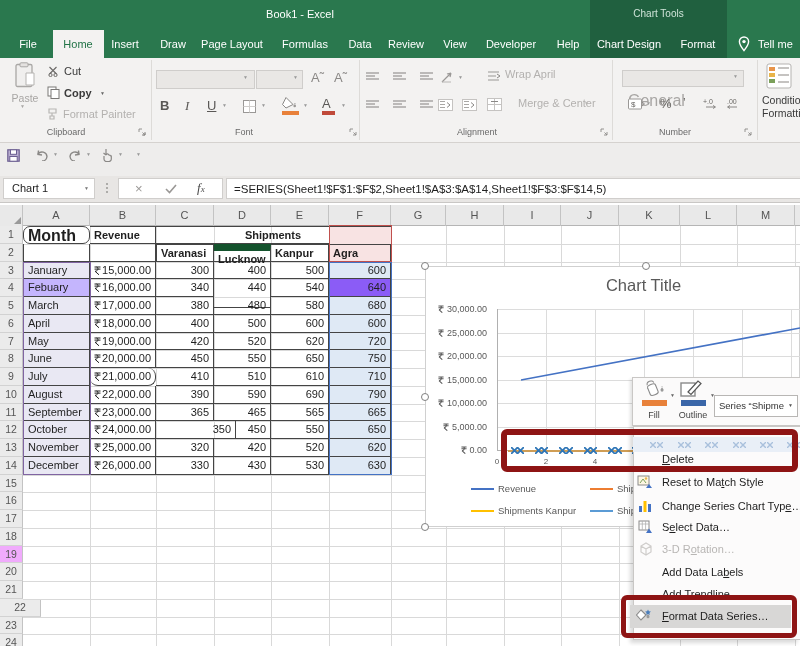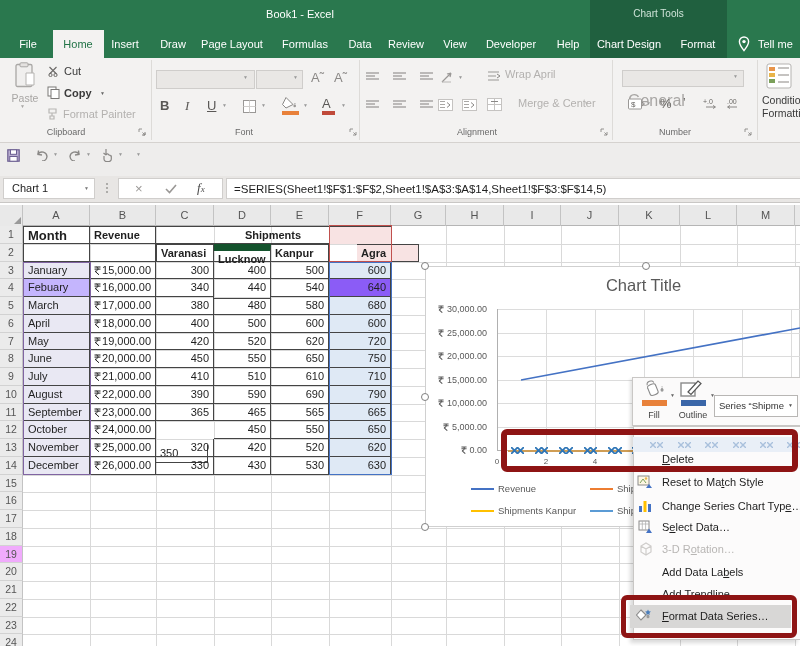--- a/index.html
+++ b/index.html
@@ -36,21 +36,21 @@
 <div class="t" style="left:0px;top:421.25px;width:23px;height:17.75px;border-right:1px solid #c3c3c3;border-bottom:1px solid #d2d2d2;background:#ebebeb;color:#555;font-size:10.5px;text-align:center;line-height:17.7px;">12</div>
 <div class="t" style="left:0px;top:439.0px;width:23px;height:17.75px;border-right:1px solid #c3c3c3;border-bottom:1px solid #d2d2d2;background:#ebebeb;color:#555;font-size:10.5px;text-align:center;line-height:17.7px;">13</div>
 <div class="t" style="left:0px;top:456.75px;width:23px;height:17.75px;border-right:1px solid #c3c3c3;border-bottom:1px solid #d2d2d2;background:#ebebeb;color:#555;font-size:10.5px;text-align:center;line-height:17.7px;">14</div>
 <div class="t" style="left:0px;top:474.5px;width:23px;height:17.75px;border-right:1px solid #c3c3c3;border-bottom:1px solid #d2d2d2;background:#ebebeb;color:#555;font-size:10.5px;text-align:center;line-height:17.7px;">15</div>
 <div class="t" style="left:0px;top:492.25px;width:23px;height:17.75px;border-right:1px solid #c3c3c3;border-bottom:1px solid #d2d2d2;background:#ebebeb;color:#555;font-size:10.5px;text-align:center;line-height:17.7px;">16</div>
 <div class="t" style="left:0px;top:510.0px;width:23px;height:17.75px;border-right:1px solid #c3c3c3;border-bottom:1px solid #d2d2d2;background:#ebebeb;color:#555;font-size:10.5px;text-align:center;line-height:17.7px;">17</div>
 <div class="t" style="left:0px;top:527.75px;width:23px;height:17.75px;border-right:1px solid #c3c3c3;border-bottom:1px solid #d2d2d2;background:#ebebeb;color:#555;font-size:10.5px;text-align:center;line-height:17.7px;">18</div>
 <div class="t" style="left:0px;top:545.5px;width:23px;height:17.75px;border-right:1px solid #c3c3c3;border-bottom:1px solid #d2d2d2;background:#f0abfc;color:#555;font-size:10.5px;text-align:center;line-height:17.7px;">19</div>
 <div class="t" style="left:0px;top:563.25px;width:23px;height:17.75px;border-right:1px solid #c3c3c3;border-bottom:1px solid #d2d2d2;background:#ebebeb;color:#555;font-size:10.5px;text-align:center;line-height:17.7px;">20</div>
 <div class="t" style="left:0px;top:581.0px;width:23px;height:17.75px;border-right:1px solid #c3c3c3;border-bottom:1px solid #d2d2d2;background:#ebebeb;color:#555;font-size:10.5px;text-align:center;line-height:17.7px;">21</div>
-<div class="t" style="left:0px;top:598.75px;width:23px;height:17.75px;border-right:1px solid #c3c3c3;border-bottom:1px solid #d2d2d2;background:#ebebeb;color:#555;font-size:10.5px;text-align:center;line-height:17.7px;">22</div>
+<div class="t" style="left:0px;top:598.75px;width:41px;height:17.75px;border-right:1px solid #c3c3c3;border-bottom:1px solid #d2d2d2;background:#ebebeb;color:#555;font-size:10.5px;text-align:center;line-height:17.7px;">22</div>
 <div class="t" style="left:0px;top:616.5px;width:23px;height:17.75px;border-right:1px solid #c3c3c3;border-bottom:1px solid #d2d2d2;background:#ebebeb;color:#555;font-size:10.5px;text-align:center;line-height:17.7px;">23</div>
 <div class="t" style="left:0px;top:634.25px;width:23px;height:17.75px;border-right:1px solid #c3c3c3;border-bottom:1px solid #d2d2d2;background:#ebebeb;color:#555;font-size:10.5px;text-align:center;line-height:17.7px;">24</div>
 <div style="left:90px;top:226px;width:1px;height:420px;background:#d9d9d9;"></div>
 <div style="left:156px;top:226px;width:1px;height:420px;background:#d9d9d9;"></div>
 <div style="left:214px;top:226px;width:1px;height:420px;background:#d9d9d9;"></div>
 <div style="left:271px;top:226px;width:1px;height:420px;background:#d9d9d9;"></div>
 <div style="left:329px;top:226px;width:1px;height:420px;background:#d9d9d9;"></div>
 <div style="left:391px;top:226px;width:1px;height:420px;background:#d9d9d9;"></div>
 <div style="left:446px;top:226px;width:1px;height:420px;background:#d9d9d9;"></div>
 <div style="left:504px;top:226px;width:1px;height:420px;background:#d9d9d9;"></div>
@@ -76,50 +76,50 @@
 <div style="left:23px;top:492.25px;width:777px;height:1px;background:#d9d9d9;"></div>
 <div style="left:23px;top:510.0px;width:777px;height:1px;background:#d9d9d9;"></div>
 <div style="left:23px;top:527.75px;width:777px;height:1px;background:#d9d9d9;"></div>
 <div style="left:23px;top:545.5px;width:777px;height:1px;background:#d9d9d9;"></div>
 <div style="left:23px;top:563.25px;width:777px;height:1px;background:#d9d9d9;"></div>
 <div style="left:23px;top:581.0px;width:777px;height:1px;background:#d9d9d9;"></div>
 <div style="left:23px;top:598.75px;width:777px;height:1px;background:#d9d9d9;"></div>
 <div style="left:23px;top:616.5px;width:777px;height:1px;background:#d9d9d9;"></div>
 <div style="left:23px;top:634.25px;width:777px;height:1px;background:#d9d9d9;"></div>
 
-<div class="t" style="left:23px;top:226.0px;width:67px;height:17.75px;font-size:13px;line-height:17.75px;color:#1f1f1f;border-right:1px solid #444;border-bottom:1px solid #444;border-top:1px solid #444;border-left:1px solid #444;font-weight:bold;text-align:left;padding:0 4px;">Month</div>
+<div class="t" style="left:23px;top:226.0px;width:67px;height:17.75px;font-size:16px;line-height:17.75px;color:#1f1f1f;border-right:1px solid #444;border-bottom:1px solid #444;border-top:1px solid #444;border-left:1px solid #444;font-weight:bold;text-align:left;padding:0 4px;border-radius:7px;">Month</div>
 <div class="t" style="left:90px;top:226.0px;width:66px;height:17.75px;font-size:11px;line-height:17.75px;color:#1f1f1f;border-right:1px solid #444;border-bottom:1px solid #444;border-top:1px solid #444;font-weight:bold;text-align:left;padding:0 4px;">Revenue</div>
 <div class="t" style="left:156px;top:226.0px;width:235px;height:17.75px;font-size:11px;line-height:17.75px;color:#1f1f1f;border-right:1px solid #444;border-bottom:1px solid #444;border-top:1px solid #444;font-weight:bold;text-align:center;padding:0 4px;">Shipments</div>
 <div style="left:330px;top:227.0px;width:61px;height:16.75px;background:#f8e3e3;"></div>
 <div class="t" style="left:23px;top:243.75px;width:67px;height:17.75px;font-size:11px;line-height:17.75px;color:#1f1f1f;border-right:1px solid #444;border-bottom:1px solid #444;border-left:1px solid #444;text-align:left;padding:0 4px;"></div>
 <div class="t" style="left:90px;top:243.75px;width:66px;height:17.75px;font-size:11px;line-height:17.75px;color:#1f1f1f;border-right:1px solid #444;border-bottom:1px solid #444;text-align:left;padding:0 4px;"></div>
 <div class="t" style="left:156px;top:243.75px;width:58px;height:17.75px;font-size:11px;line-height:17.75px;color:#1f1f1f;border-right:1px solid #444;border-bottom:1px solid #444;border-top:1px solid #444;border-left:1px solid #444;font-weight:bold;text-align:left;padding:0 4px;">Varanasi</div>
 <div class="t" style="left:214px;top:243.75px;width:57px;height:17.75px;font-size:11px;line-height:17.75px;color:#1f1f1f;border-right:1px solid #444;border-bottom:1px solid #444;border-top:7px solid #14532d;font-weight:bold;text-align:left;padding:0 4px;">Lucknow</div>
 <div class="t" style="left:271px;top:243.75px;width:58px;height:17.75px;font-size:11px;line-height:17.75px;color:#1f1f1f;border-right:1px solid #444;border-bottom:1px solid #444;border-top:1px solid #444;font-weight:bold;text-align:left;padding:0 4px;">Kanpur</div>
-<div class="t" style="left:329px;top:243.75px;width:62px;height:17.75px;font-size:11px;line-height:17.75px;color:#1f1f1f;border-right:1px solid #444;border-bottom:1px solid #444;border-top:1px solid #444;font-weight:bold;background:#f8e3e3;text-align:left;padding:0 4px;margin-left:28px;">Agra</div>
+<div class="t" style="left:329px;top:243.75px;width:62px;height:17.75px;font-size:11px;line-height:17.75px;color:#1f1f1f;border-right:1px solid #444;border-bottom:1px solid #444;border-top:1px solid #444;font-weight:bold;background:#f8e3e3;text-align:left;padding:0 4px;">Agra</div>
 <div class="t" style="left:23px;top:261.5px;width:67px;height:17.75px;font-size:11px;line-height:17.75px;color:#1f1f1f;border-right:1px solid #444;border-bottom:1px solid #444;border-left:1px solid #444;background:#e9e8f3;text-align:left;padding:0 4px;">January</div>
 <div class="t" style="left:90px;top:261.5px;width:66px;height:17.75px;font-size:11px;line-height:17.75px;color:#1f1f1f;border-right:1px solid #444;border-bottom:1px solid #444;text-align:left;padding:0 4px;">
     <span style="float:left"><svg width="7" height="9" viewBox="0 0 7 9" style="vertical-align:-1px">
         <path d="M0.5 1 H6.5 M0.5 3.1 H6.5 M2.6 1 C4.6 1.4 4.6 5 1.1 5.3 M1.1 5.3 L5 8.8" fill="none" stroke="#1f1f1f" stroke-width="1.0"></path>
       </svg></span>
     <span style="float:right">15,000.00</span>
   </div>
 <div class="t" style="left:156px;top:261.5px;width:58px;height:17.75px;font-size:11px;line-height:17.75px;color:#1f1f1f;border-right:1px solid #444;border-bottom:1px solid #444;text-align:right;padding:0 4px;">300</div>
 <div class="t" style="left:214px;top:261.5px;width:57px;height:17.75px;font-size:11px;line-height:17.75px;color:#1f1f1f;border-right:1px solid #444;border-bottom:1px solid #444;text-align:right;padding:0 4px;">400</div>
 <div class="t" style="left:271px;top:261.5px;width:58px;height:17.75px;font-size:11px;line-height:17.75px;color:#1f1f1f;border-right:1px solid #444;border-bottom:1px solid #444;text-align:right;padding:0 4px;">500</div>
 <div class="t" style="left:329px;top:261.5px;width:62px;height:17.75px;font-size:11px;line-height:17.75px;color:#1f1f1f;border-right:1px solid #444;border-bottom:1px solid #444;background:#dfe9f5;text-align:right;padding:0 4px;">600</div>
 <div class="t" style="left:23px;top:279.25px;width:67px;height:17.75px;font-size:11px;line-height:17.75px;color:#1f1f1f;border-right:1px solid #444;border-bottom:1px solid #444;border-left:1px solid #444;background:#c4b5fd;text-align:left;padding:0 4px;">Febuary</div>
 <div class="t" style="left:90px;top:279.25px;width:66px;height:17.75px;font-size:11px;line-height:17.75px;color:#1f1f1f;border-right:1px solid #444;border-bottom:1px solid #444;text-align:left;padding:0 4px;">
     <span style="float:left"><svg width="7" height="9" viewBox="0 0 7 9" style="vertical-align:-1px">
         <path d="M0.5 1 H6.5 M0.5 3.1 H6.5 M2.6 1 C4.6 1.4 4.6 5 1.1 5.3 M1.1 5.3 L5 8.8" fill="none" stroke="#1f1f1f" stroke-width="1.0"></path>
       </svg></span>
     <span style="float:right">16,000.00</span>
   </div>
 <div class="t" style="left:156px;top:279.25px;width:58px;height:17.75px;font-size:11px;line-height:17.75px;color:#1f1f1f;border-right:1px solid #444;border-bottom:1px solid #444;text-align:right;padding:0 4px;">340</div>
-<div class="t" style="left:214px;top:279.25px;width:57px;height:20px;font-size:11px;line-height:17.75px;color:#1f1f1f;border-right:1px solid #444;border-bottom:1px solid #444;text-align:right;padding:0 4px;">440</div>
+<div class="t" style="left:214px;top:279.25px;width:57px;height:29px;font-size:11px;line-height:17.75px;color:#1f1f1f;border-right:1px solid #444;border-bottom:1px solid #444;text-align:right;padding:0 4px;">440</div>
 <div class="t" style="left:271px;top:279.25px;width:58px;height:17.75px;font-size:11px;line-height:17.75px;color:#1f1f1f;border-right:1px solid #444;border-bottom:1px solid #444;text-align:right;padding:0 4px;">540</div>
 <div class="t" style="left:329px;top:279.25px;width:62px;height:17.75px;font-size:11px;line-height:17.75px;color:#1f1f1f;border-right:1px solid #444;border-bottom:1px solid #444;background:#8b5cf6;text-align:right;padding:0 4px;">640</div>
 <div class="t" style="left:23px;top:297.0px;width:67px;height:17.75px;font-size:11px;line-height:17.75px;color:#1f1f1f;border-right:1px solid #444;border-bottom:1px solid #444;border-left:1px solid #444;background:#e9e8f3;text-align:left;padding:0 4px;">March</div>
 <div class="t" style="left:90px;top:297.0px;width:66px;height:17.75px;font-size:11px;line-height:17.75px;color:#1f1f1f;border-right:1px solid #444;border-bottom:1px solid #444;text-align:left;padding:0 4px;">
     <span style="float:left"><svg width="7" height="9" viewBox="0 0 7 9" style="vertical-align:-1px">
         <path d="M0.5 1 H6.5 M0.5 3.1 H6.5 M2.6 1 C4.6 1.4 4.6 5 1.1 5.3 M1.1 5.3 L5 8.8" fill="none" stroke="#1f1f1f" stroke-width="1.0"></path>
       </svg></span>
     <span style="float:right">17,000.00</span>
   </div>
 <div class="t" style="left:156px;top:297.0px;width:58px;height:17.75px;font-size:11px;line-height:17.75px;color:#1f1f1f;border-right:1px solid #444;border-bottom:1px solid #444;text-align:right;padding:0 4px;">380</div>
@@ -153,21 +153,21 @@
     <span style="float:left"><svg width="7" height="9" viewBox="0 0 7 9" style="vertical-align:-1px">
         <path d="M0.5 1 H6.5 M0.5 3.1 H6.5 M2.6 1 C4.6 1.4 4.6 5 1.1 5.3 M1.1 5.3 L5 8.8" fill="none" stroke="#1f1f1f" stroke-width="1.0"></path>
       </svg></span>
     <span style="float:right">20,000.00</span>
   </div>
 <div class="t" style="left:156px;top:350.25px;width:58px;height:17.75px;font-size:11px;line-height:17.75px;color:#1f1f1f;border-right:1px solid #444;border-bottom:1px solid #444;text-align:right;padding:0 4px;">450</div>
 <div class="t" style="left:214px;top:350.25px;width:57px;height:17.75px;font-size:11px;line-height:17.75px;color:#1f1f1f;border-right:1px solid #444;border-bottom:1px solid #444;text-align:right;padding:0 4px;">550</div>
 <div class="t" style="left:271px;top:350.25px;width:58px;height:17.75px;font-size:11px;line-height:17.75px;color:#1f1f1f;border-right:1px solid #444;border-bottom:1px solid #444;text-align:right;padding:0 4px;">650</div>
 <div class="t" style="left:329px;top:350.25px;width:62px;height:17.75px;font-size:11px;line-height:17.75px;color:#1f1f1f;border-right:1px solid #444;border-bottom:1px solid #444;background:#dfe9f5;text-align:right;padding:0 4px;">750</div>
 <div class="t" style="left:23px;top:368.0px;width:67px;height:17.75px;font-size:11px;line-height:17.75px;color:#1f1f1f;border-right:1px solid #444;border-bottom:1px solid #444;border-left:1px solid #444;background:#e9e8f3;text-align:left;padding:0 4px;">July</div>
-<div class="t" style="left:90px;top:368.0px;width:66px;height:17.75px;font-size:11px;line-height:17.75px;color:#1f1f1f;border-right:1px solid #444;border-bottom:1px solid #444;text-align:left;padding:0 4px;">
+<div class="t" style="left:90px;top:368.0px;width:66px;height:17.75px;font-size:11px;line-height:17.75px;color:#1f1f1f;border-right:1px solid #444;border-bottom:1px solid #444;text-align:left;padding:0 4px;border-radius:8px;">
     <span style="float:left"><svg width="7" height="9" viewBox="0 0 7 9" style="vertical-align:-1px">
         <path d="M0.5 1 H6.5 M0.5 3.1 H6.5 M2.6 1 C4.6 1.4 4.6 5 1.1 5.3 M1.1 5.3 L5 8.8" fill="none" stroke="#1f1f1f" stroke-width="1.0"></path>
       </svg></span>
     <span style="float:right">21,000.00</span>
   </div>
 <div class="t" style="left:156px;top:368.0px;width:58px;height:17.75px;font-size:11px;line-height:17.75px;color:#1f1f1f;border-right:1px solid #444;border-bottom:1px solid #444;text-align:right;padding:0 4px;">410</div>
 <div class="t" style="left:214px;top:368.0px;width:57px;height:17.75px;font-size:11px;line-height:17.75px;color:#1f1f1f;border-right:1px solid #444;border-bottom:1px solid #444;text-align:right;padding:0 4px;">510</div>
 <div class="t" style="left:271px;top:368.0px;width:58px;height:17.75px;font-size:11px;line-height:17.75px;color:#1f1f1f;border-right:1px solid #444;border-bottom:1px solid #444;text-align:right;padding:0 4px;">610</div>
 <div class="t" style="left:329px;top:368.0px;width:62px;height:17.75px;font-size:11px;line-height:17.75px;color:#1f1f1f;border-right:1px solid #444;border-bottom:1px solid #444;background:#dfe9f5;text-align:right;padding:0 4px;">710</div>
 <div class="t" style="left:23px;top:385.75px;width:67px;height:17.75px;font-size:11px;line-height:17.75px;color:#1f1f1f;border-right:1px solid #444;border-bottom:1px solid #444;border-left:1px solid #444;background:#e9e8f3;text-align:left;padding:0 4px;">August</div>
@@ -192,21 +192,21 @@
 <div class="t" style="left:214px;top:403.5px;width:57px;height:17.75px;font-size:11px;line-height:17.75px;color:#1f1f1f;border-right:1px solid #444;border-bottom:1px solid #444;text-align:right;padding:0 4px;">465</div>
 <div class="t" style="left:271px;top:403.5px;width:58px;height:17.75px;font-size:11px;line-height:17.75px;color:#1f1f1f;border-right:1px solid #444;border-bottom:1px solid #444;text-align:right;padding:0 4px;">565</div>
 <div class="t" style="left:329px;top:403.5px;width:62px;height:17.75px;font-size:11px;line-height:17.75px;color:#1f1f1f;border-right:1px solid #444;border-bottom:1px solid #444;background:#dfe9f5;text-align:right;padding:0 4px;">665</div>
 <div class="t" style="left:23px;top:421.25px;width:67px;height:17.75px;font-size:11px;line-height:17.75px;color:#1f1f1f;border-right:1px solid #444;border-bottom:1px solid #444;border-left:1px solid #444;background:#e9e8f3;text-align:left;padding:0 4px;">October</div>
 <div class="t" style="left:90px;top:421.25px;width:66px;height:17.75px;font-size:11px;line-height:17.75px;color:#1f1f1f;border-right:1px solid #444;border-bottom:1px solid #444;text-align:left;padding:0 4px;">
     <span style="float:left"><svg width="7" height="9" viewBox="0 0 7 9" style="vertical-align:-1px">
         <path d="M0.5 1 H6.5 M0.5 3.1 H6.5 M2.6 1 C4.6 1.4 4.6 5 1.1 5.3 M1.1 5.3 L5 8.8" fill="none" stroke="#1f1f1f" stroke-width="1.0"></path>
       </svg></span>
     <span style="float:right">24,000.00</span>
   </div>
-<div class="t" style="left:156px;top:421.25px;width:52px;height:17.75px;font-size:11px;line-height:17.75px;color:#1f1f1f;border-right:1px solid #444;border-bottom:1px solid #444;text-align:left;padding:0 4px;margin-top:24px;">350</div>
+<div class="t" style="left:156px;top:421.25px;width:80px;height:17.75px;font-size:11px;line-height:17.75px;color:#1f1f1f;border-right:1px solid #444;border-bottom:1px solid #444;text-align:right;padding:0 4px;">350</div>
 <div class="t" style="left:214px;top:421.25px;width:57px;height:17.75px;font-size:11px;line-height:17.75px;color:#1f1f1f;border-right:1px solid #444;border-bottom:1px solid #444;text-align:right;padding:0 4px;">450</div>
 <div class="t" style="left:271px;top:421.25px;width:58px;height:17.75px;font-size:11px;line-height:17.75px;color:#1f1f1f;border-right:1px solid #444;border-bottom:1px solid #444;text-align:right;padding:0 4px;">550</div>
 <div class="t" style="left:329px;top:421.25px;width:62px;height:17.75px;font-size:11px;line-height:17.75px;color:#1f1f1f;border-right:1px solid #444;border-bottom:1px solid #444;background:#dfe9f5;text-align:right;padding:0 4px;">650</div>
 <div class="t" style="left:23px;top:439.0px;width:67px;height:17.75px;font-size:11px;line-height:17.75px;color:#1f1f1f;border-right:1px solid #444;border-bottom:1px solid #444;border-left:1px solid #444;background:#e9e8f3;text-align:left;padding:0 4px;">November</div>
 <div class="t" style="left:90px;top:439.0px;width:66px;height:17.75px;font-size:11px;line-height:17.75px;color:#1f1f1f;border-right:1px solid #444;border-bottom:1px solid #444;text-align:left;padding:0 4px;">
     <span style="float:left"><svg width="7" height="9" viewBox="0 0 7 9" style="vertical-align:-1px">
         <path d="M0.5 1 H6.5 M0.5 3.1 H6.5 M2.6 1 C4.6 1.4 4.6 5 1.1 5.3 M1.1 5.3 L5 8.8" fill="none" stroke="#1f1f1f" stroke-width="1.0"></path>
       </svg></span>
     <span style="float:right">25,000.00</span>
   </div>

